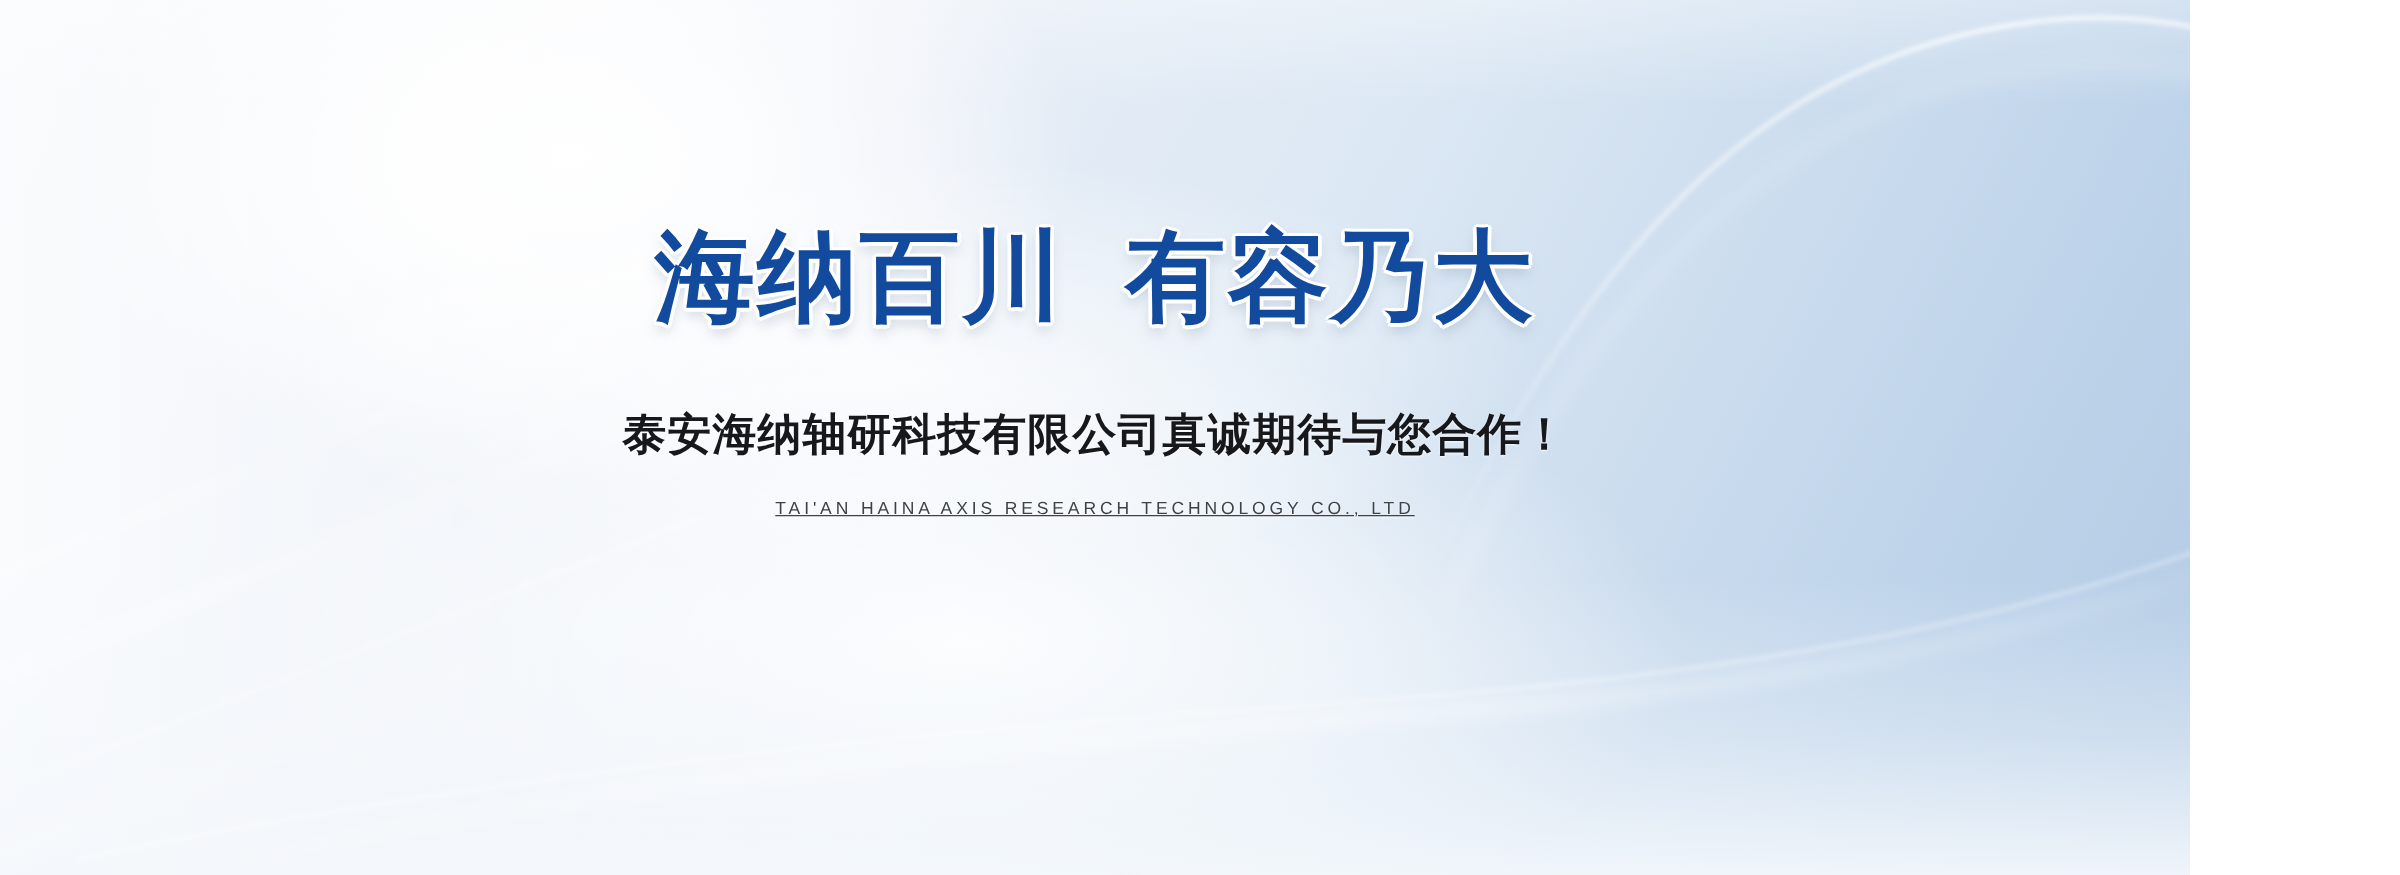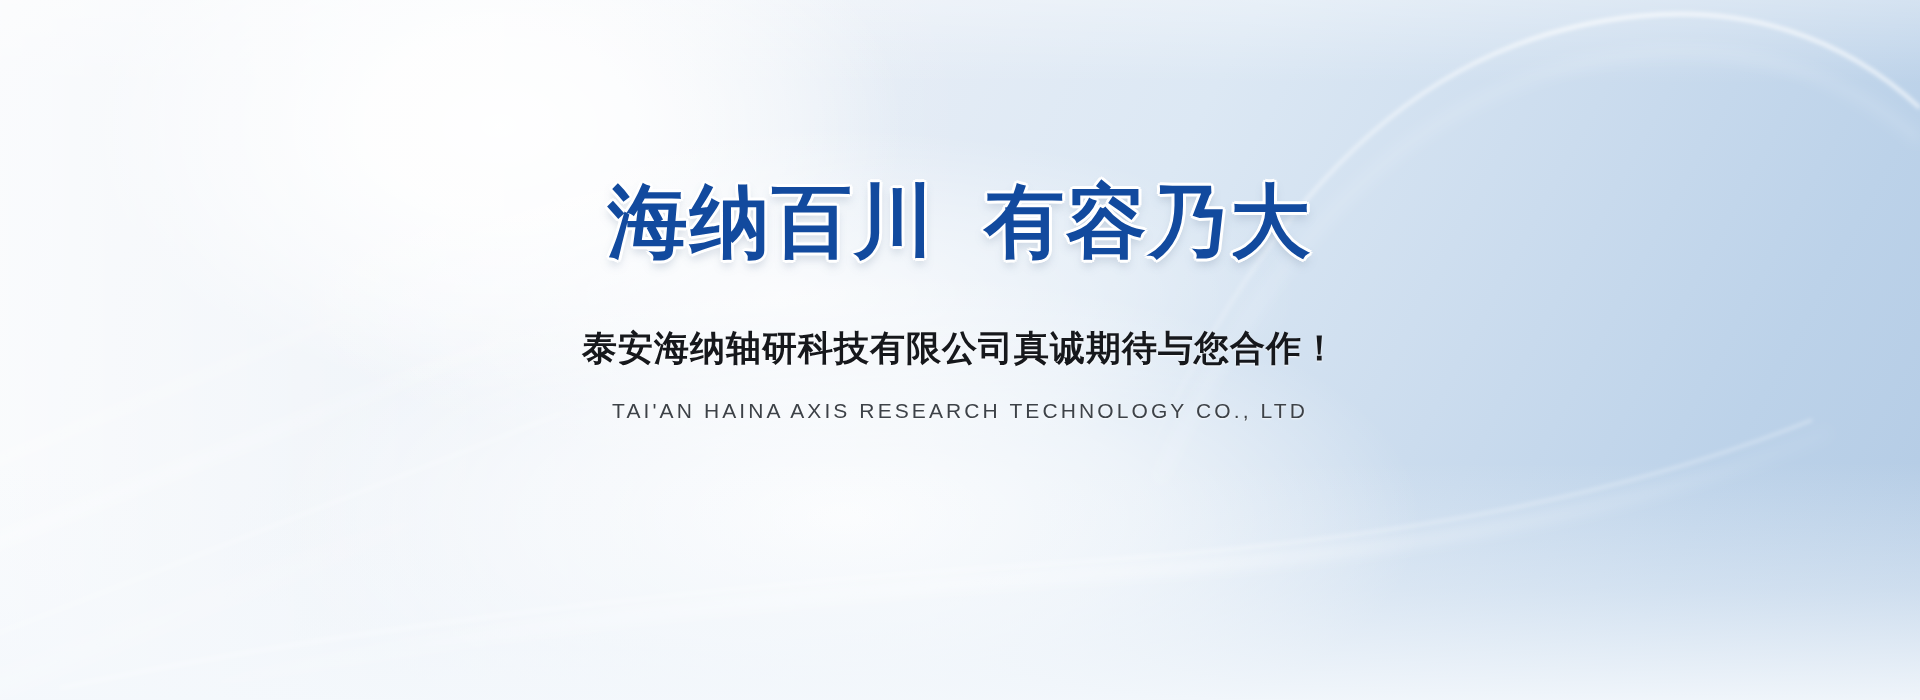--- a/index.html
+++ b/index.html
@@ -2,21 +2,21 @@
 <html><head>
 <meta charset="utf-8">
 <style>
   html, body {
     margin: 0;
     padding: 0;
     background: #ffffff;
   }
   #banner {
     position: relative;
-    width: 1920px;
+    width: 1752px;
     height: 700px;
     overflow: hidden;
     font-family: "Liberation Sans", "DejaVu Sans", sans-serif;
     
     background:
       linear-gradient(118deg,
         #eef2f8 0%,
         #eaf0f7 22%,
         #e6edf6 38%,
         #dce8f4 55%,
@@ -133,27 +133,28 @@
     line-height: 1.15;
     letter-spacing: 1px;
     color: #16181c;
     white-space: pre;
     text-shadow: 0 1px 2px rgba(255,255,255,0.85);
   }
 
   #subtitle-en {
     margin: 0;
     margin-top: 14px;
-    font-size: 21px;
+    font-size: 14px;
     font-weight: normal;
     line-height: 1.2;
     letter-spacing: 3.1px;
     color: #3d4248;
     white-space: pre;
     text-shadow: 0 1px 2px rgba(255,255,255,0.8);
+    text-decoration: underline;
   }
 </style>
 </head>
 <body>
 
 <div id="banner">
 
   <div class="bg-layer" id="wash-top"></div>
   <div class="bg-layer" id="glow-center"></div>
   <div class="bg-layer" id="wash-left"></div>

